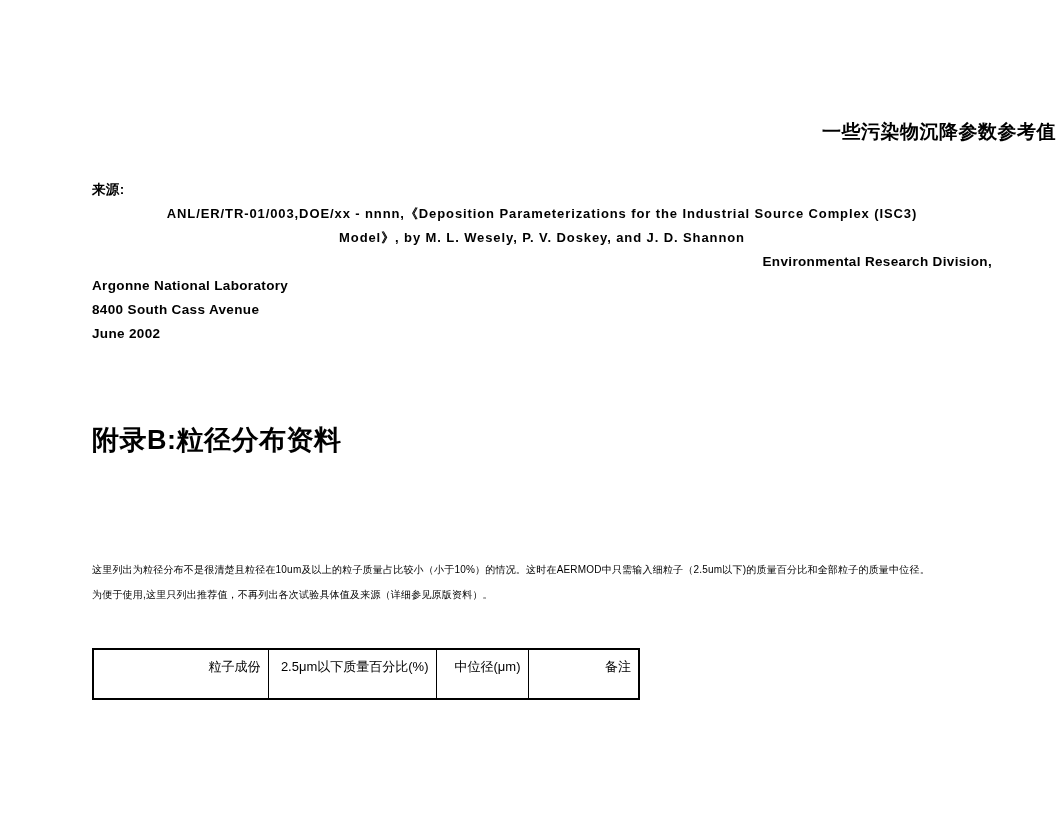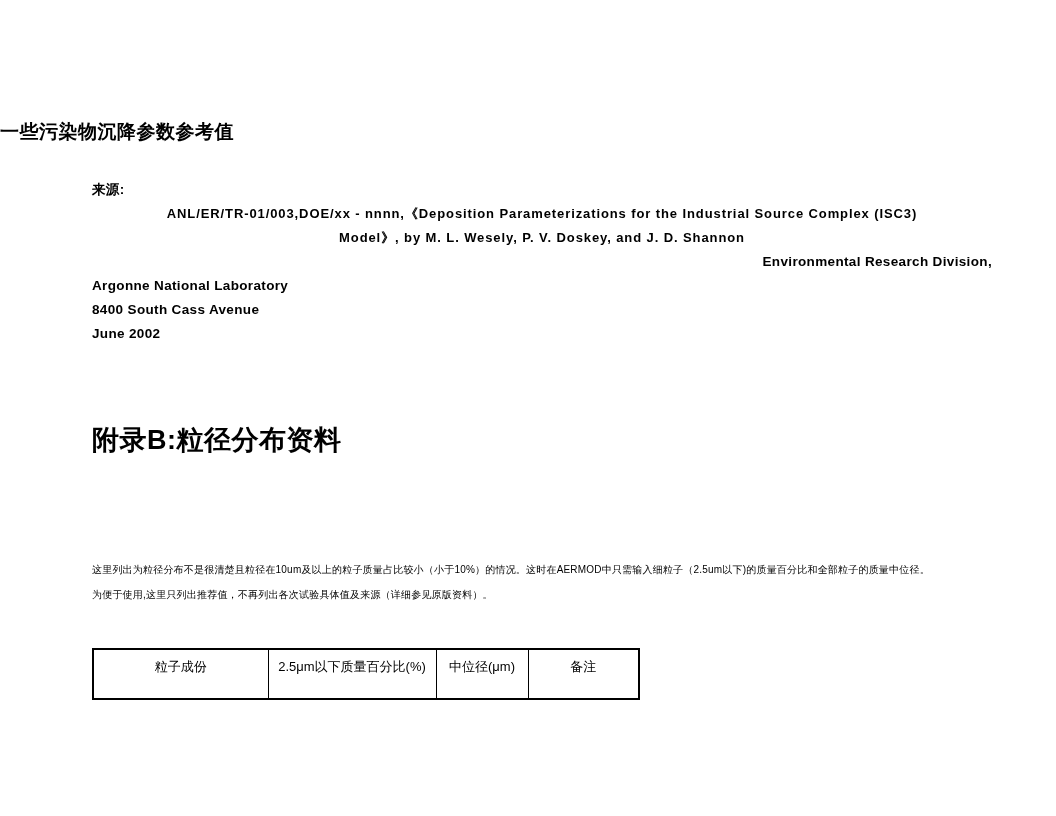--- a/index.html
+++ b/index.html
@@ -19,21 +19,21 @@
     position: relative;
     width: 1056px;
     height: 816px;
     box-sizing: border-box;
   }
   .doc-title {
     position: absolute;
     top: 120px;
     left: 0;
     width: 1056px;
-    text-align: left;
+    text-align: right;
     font-size: 19px;
     font-weight: bold;
     letter-spacing: 0.5px;
     line-height: 1.3;
   }
   .source-block {
     position: absolute;
     top: 178px;
     left: 92px;
     width: 900px;
@@ -82,21 +82,21 @@
     top: 648px;
     left: 92px;
     border-collapse: collapse;
     table-layout: fixed;
     border: 2px solid #000000;
     font-size: 13px;
   }
   .data-table td, .data-table th {
     border: 1px solid #000000;
     vertical-align: top;
-    text-align: center;
+    text-align: right;
     font-weight: normal;
     padding: 6px 7px 6px 7px;
     line-height: 22px;
     box-sizing: border-box;
   }
   .col-0 { width: 175px; }
   .col-1 { width: 168px; margin-left: 36px; }
   .col-2 { width: 92px; }
   .col-3 { width: 111px; }
   .data-table tr { height: 50px; }

